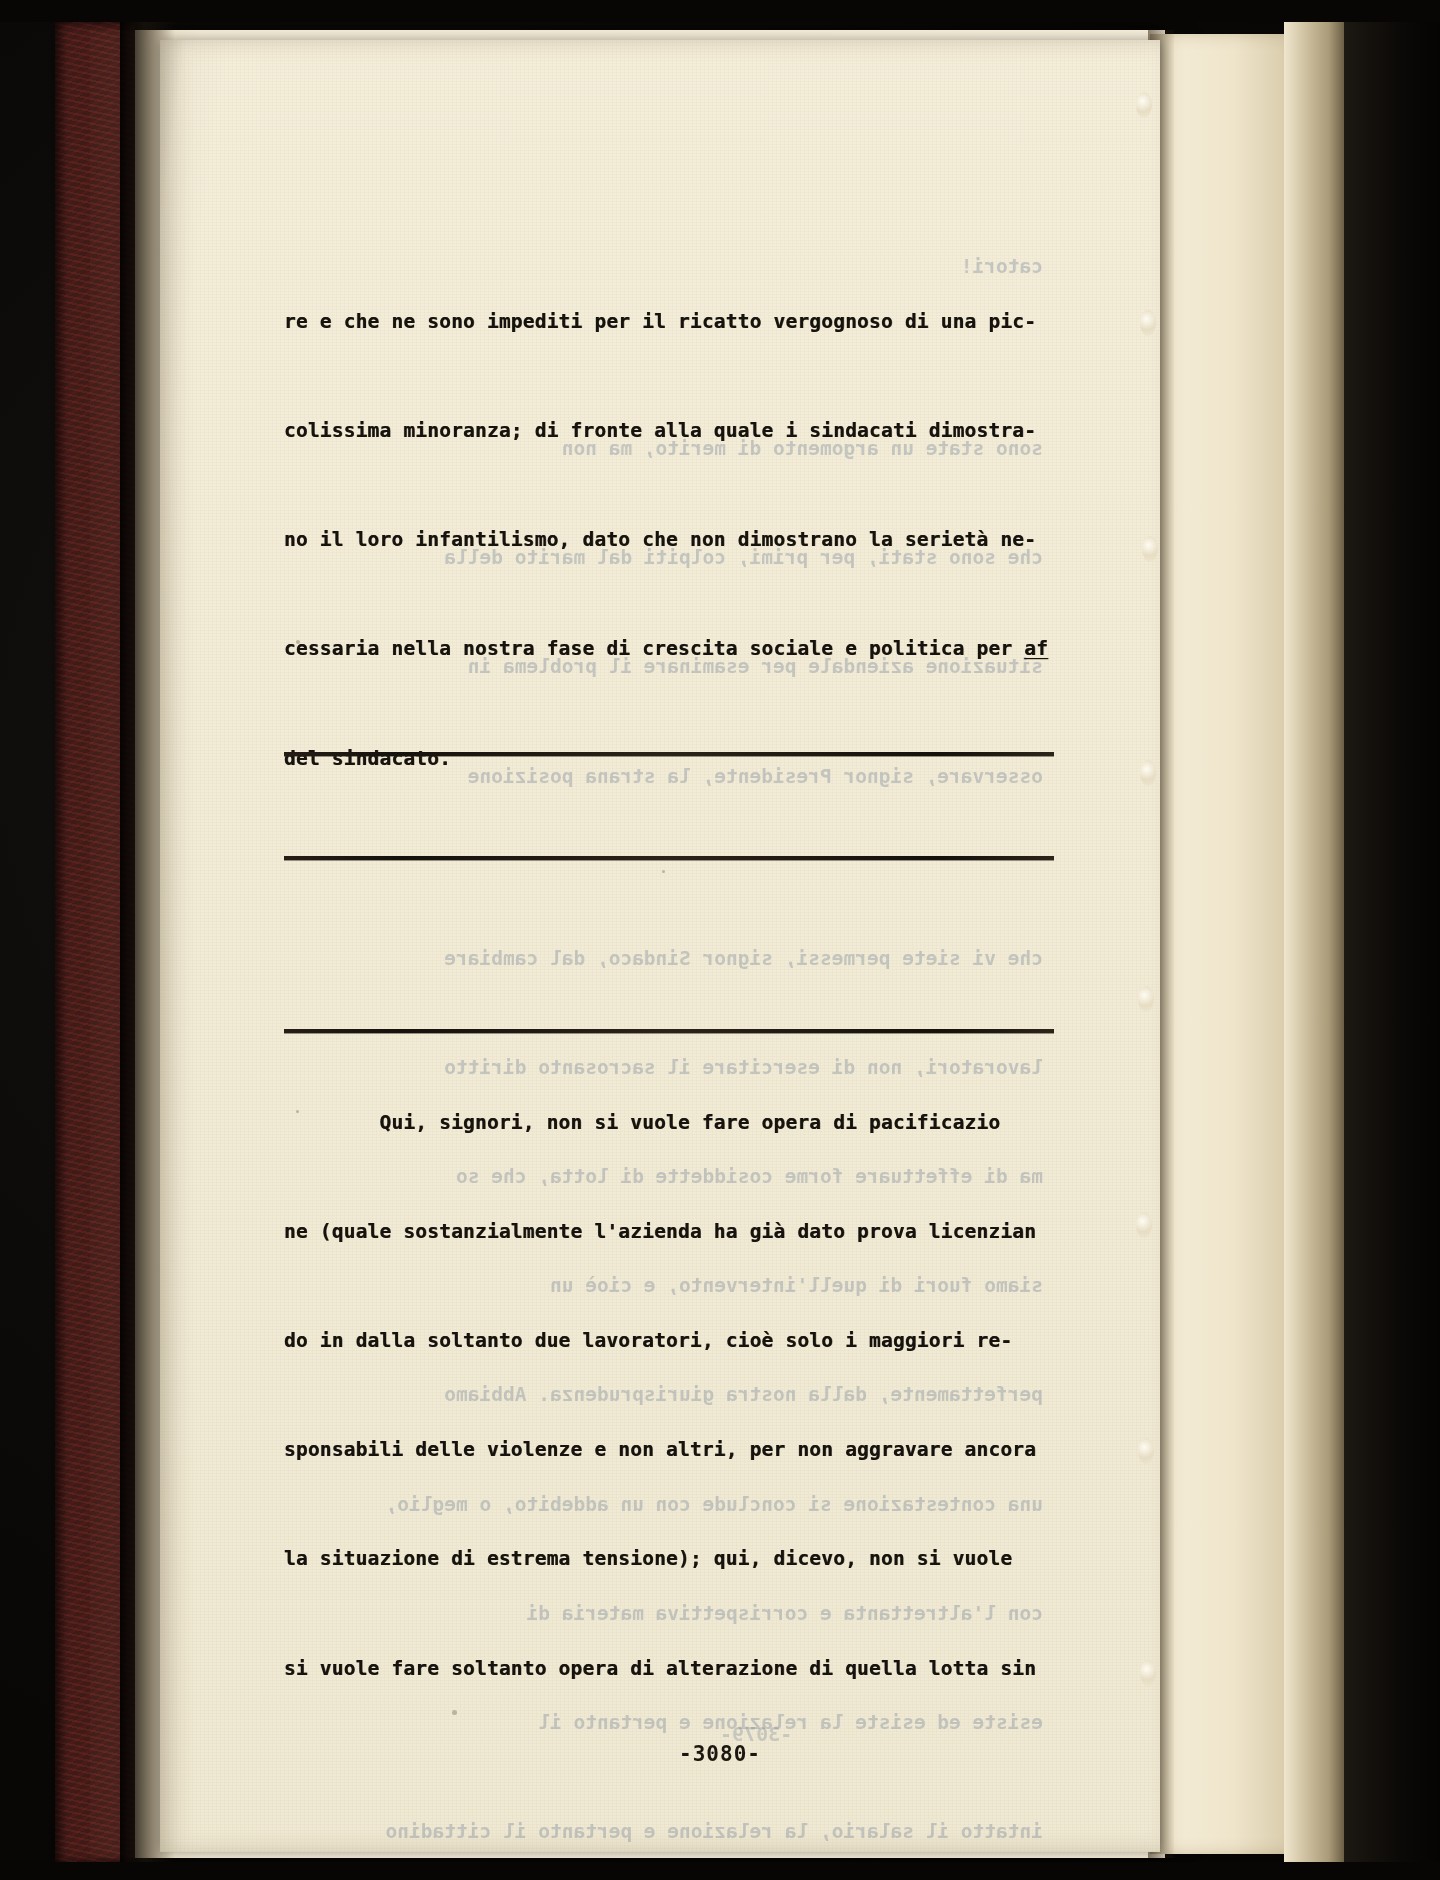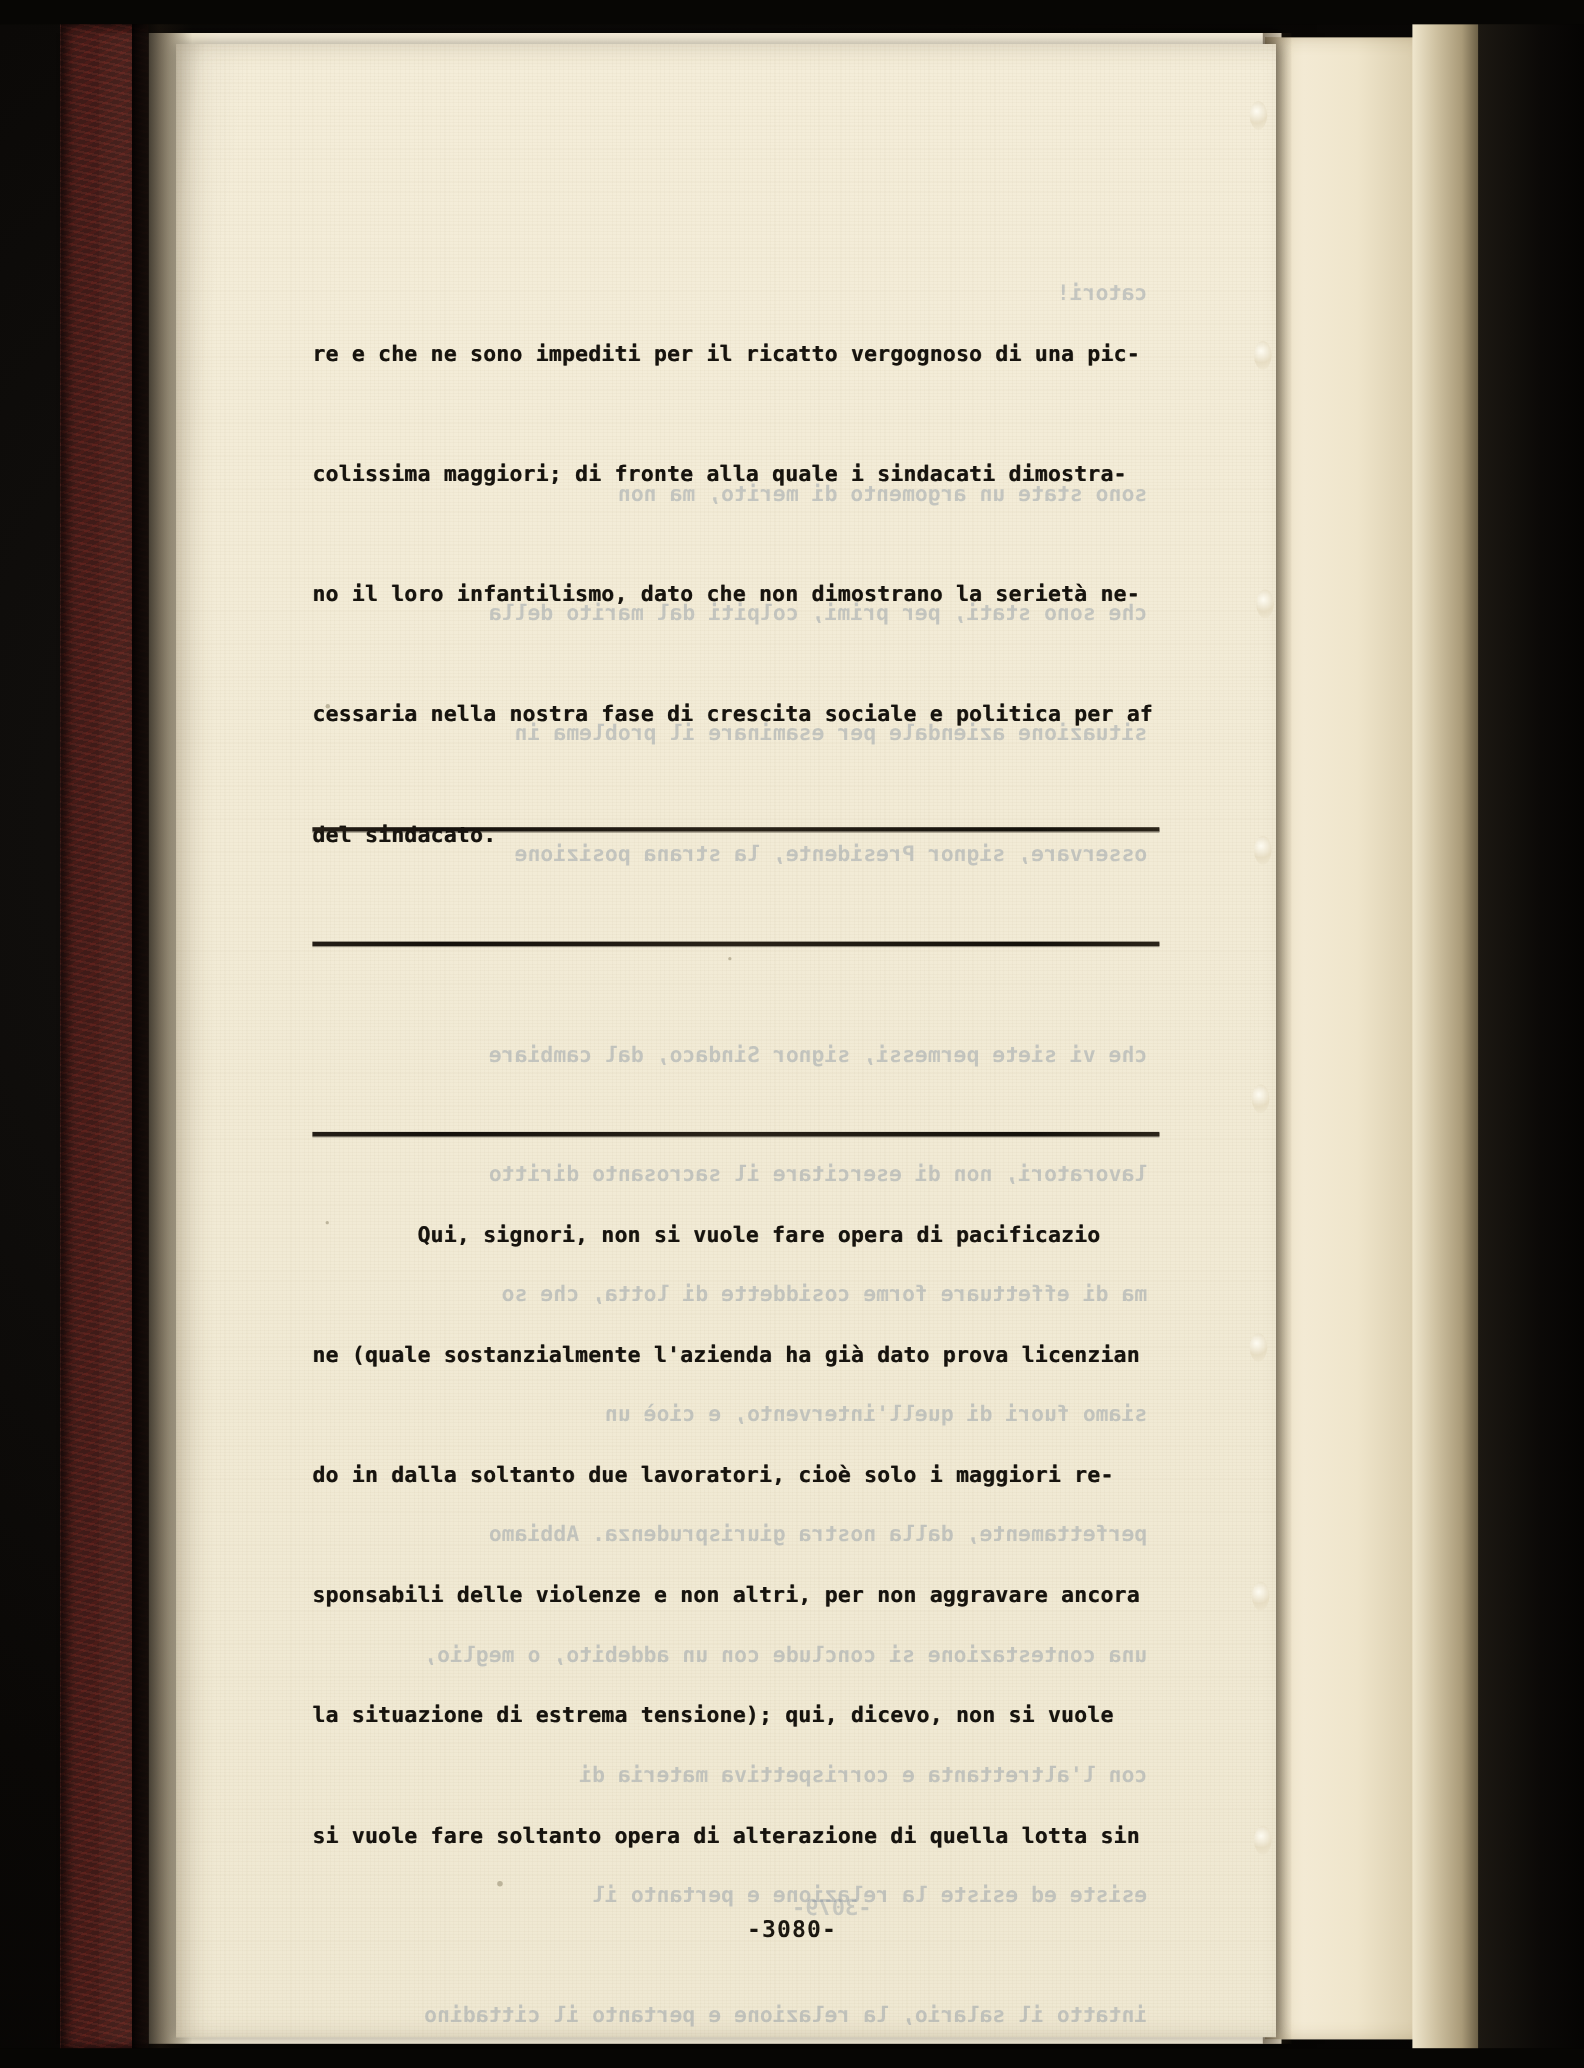--- a/index.html
+++ b/index.html
@@ -148,21 +148,21 @@
     font-size: 19.5px;
     line-height: 36.4px;
     letter-spacing: 0.2px;
     color: #16130e;
     font-weight: 700;
     text-shadow: 0.4px 0.3px 0 rgba(20,16,10,.55), -0.3px 0.2px 0 rgba(40,32,20,.3);
     white-space: pre;
     z-index: 6;
   }
   .typed .ln { display:block; white-space: pre; }
-  .u { text-underline-offset: 3px; }
+  .u { text-decoration: underline; text-underline-offset: 3px; }
 
   
   .bleed {
     position: absolute;
     left: 270px;
     top: 176px;
     width: 820px;
     font-family: "DejaVu Sans Mono", monospace;
     font-size: 19.5px;
     line-height: 36.4px;
@@ -286,21 +286,21 @@
     
     
     
     
   </div>
 
   <div class="typed">
 
     
     <span class="ln">re e che ne sono impediti per il ricatto vergognoso di una pic-</span>
-    <span class="ln">colissima maggiori; di fronte alla quale i sindacati dimostra-</span>
+    <span class="ln">colissima minoranza; di fronte alla quale i sindacati dimostra-</span>
     <span class="ln">no il loro infantilismo, dato che non dimostrano la serietà ne-</span>
     <span class="ln"><span>cessaria nella nostra fase di crescita sociale e politica per <span class="u">af</span></span></span>
     <span class="ln">del sindacato.</span>
 
     
     <span class="ln"> </span>
 
     
     <span class="ln">        Qui, signori, non si vuole fare opera di pacificazio</span>
     <span class="ln">ne (quale sostanzialmente l'azienda ha già dato prova licenzian</span>

